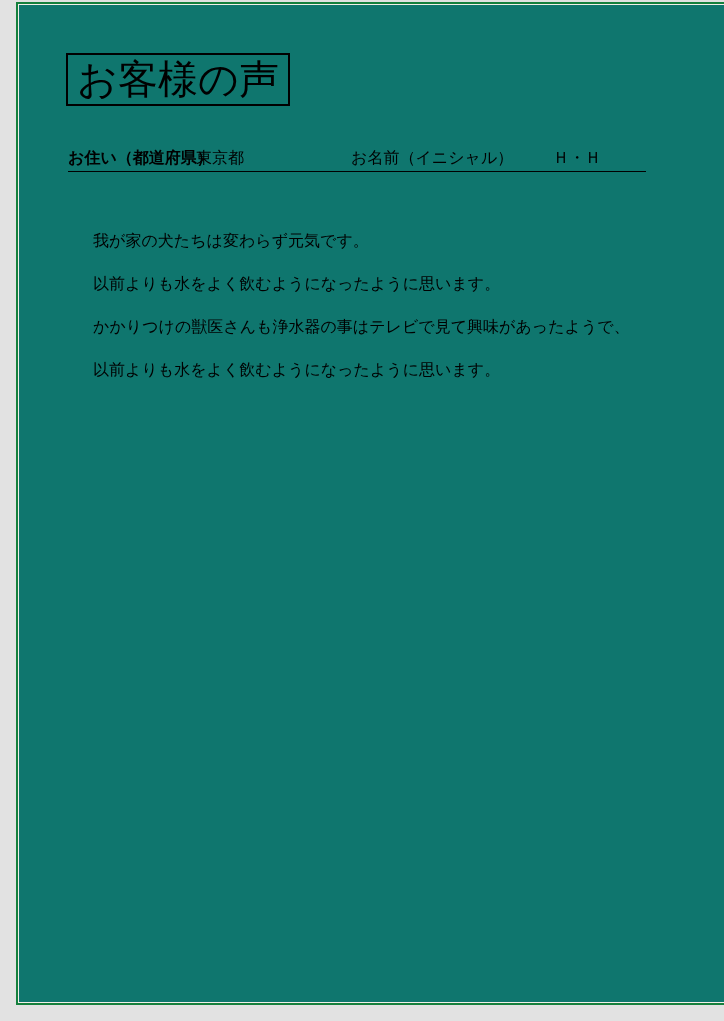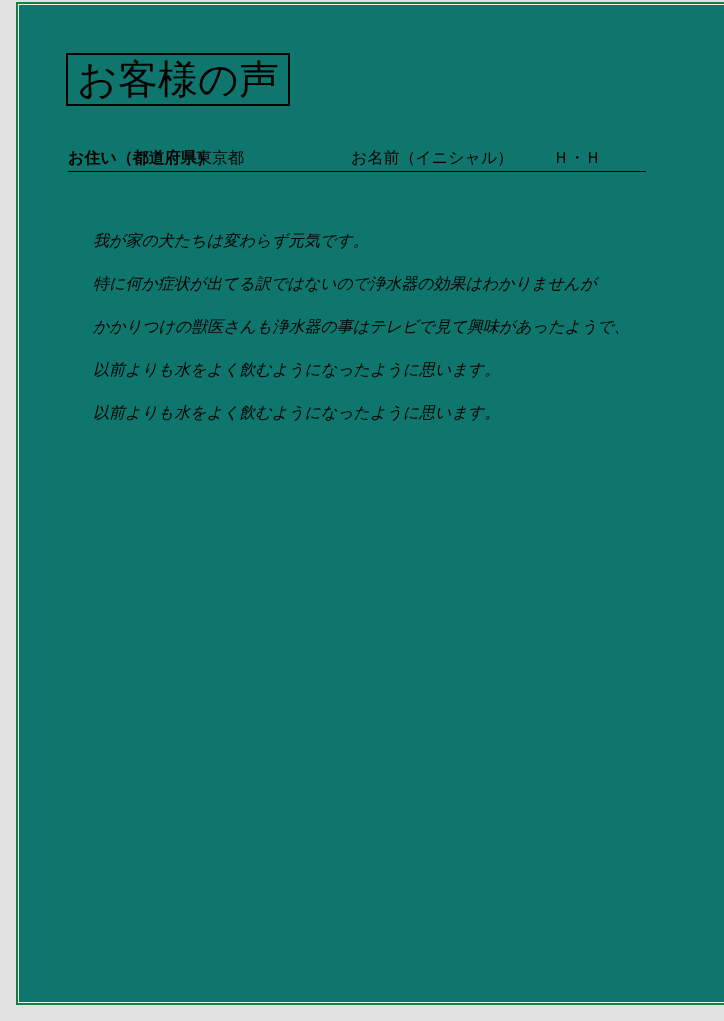--- a/index.html
+++ b/index.html
@@ -60,21 +60,20 @@
   .name-value { left: 485px; }
   .body-text {
     position: absolute;
     left: 75px;
     top: 215px;
     width: 600px;
     font-family: "Liberation Sans", "DejaVu Sans", sans-serif;
     font-size: 16px;
     color: #000000;
     line-height: 43px;
-    font-style: italic;
   }
   .body-line {
     white-space: nowrap;
     height: 43px;
   }
 </style>
 </head>
 <body>
 
 <div class="page">
@@ -85,19 +84,18 @@
 
   <div class="header-row">
     <span class="residence-label">お住い（都道府県）</span>
     <span class="residence-value">東京都</span>
     <span class="name-label">お名前（イニシャル）</span>
     <span class="name-value">Ｈ・Ｈ</span>
   </div>
 
   <div class="body-text">
     <div class="body-line">我が家の犬たちは変わらず元気です。</div>
-    <div class="body-line">特に何か症状が出てる訳ではないので浄水器の効果はわかりませんが</div>
+    <div class="body-line">以前よりも水をよく飲むようになったように思います。</div>
     <div class="body-line">かかりつけの獣医さんも浄水器の事はテレビで見て興味があったようで、</div>
-    <div class="body-line">以前よりも水をよく飲むようになったように思います。</div>
     <div class="body-line">以前よりも水をよく飲むようになったように思います。</div>
   </div>
 
 </div>
 
 </body></html>

